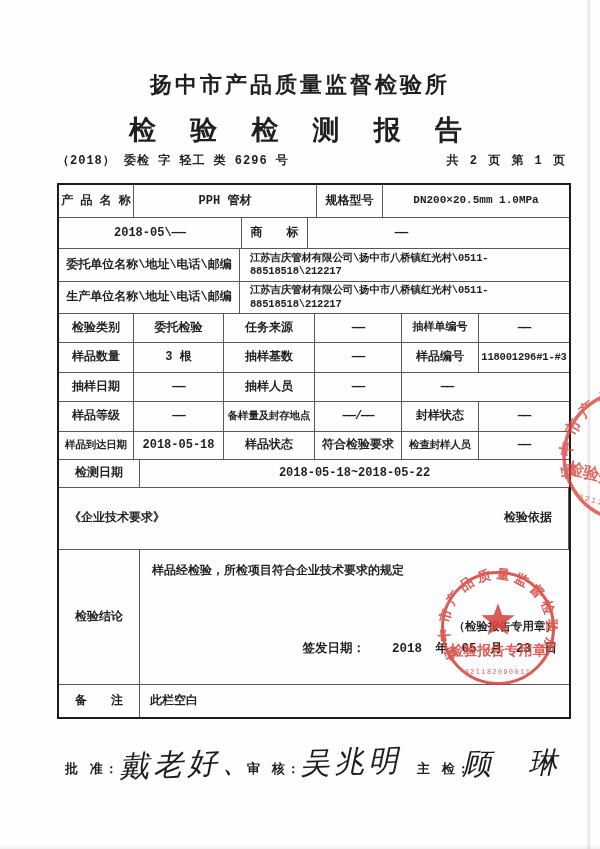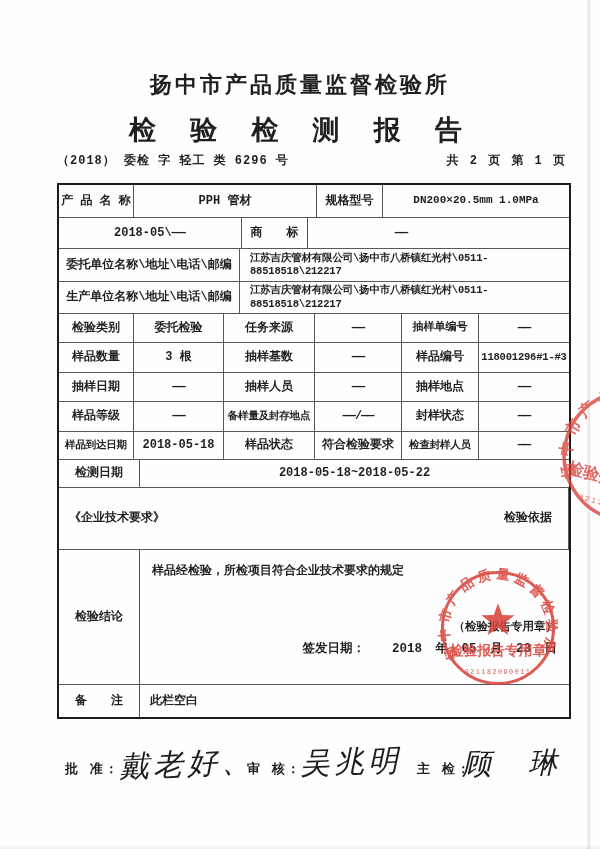--- a/index.html
+++ b/index.html
@@ -120,21 +120,20 @@
       <div class="cell w87 dash">——</div>
       <div class="cell w77">样品编号</div>
       <div class="cell w90 nr tiny">118001296#1-#3</div>
     </div>
 
     <div class="trow" style="height:29px">
       <div class="cell w75">抽样日期</div>
       <div class="cell w90 dash">——</div>
       <div class="cell w91">抽样人员</div>
       <div class="cell w87 dash">——</div>
-      <div class="cell w77">抽样地点</div>
       <div class="cell w90 nr dash">——</div>
     </div>
 
     <div class="trow" style="height:30px">
       <div class="cell w75">样品等级</div>
       <div class="cell w90 dash">——</div>
       <div class="cell w91 tiny">备样量及封存地点</div>
       <div class="cell w87 dash">——/——</div>
       <div class="cell w77">封样状态</div>
       <div class="cell w90 nr dash">——</div>

